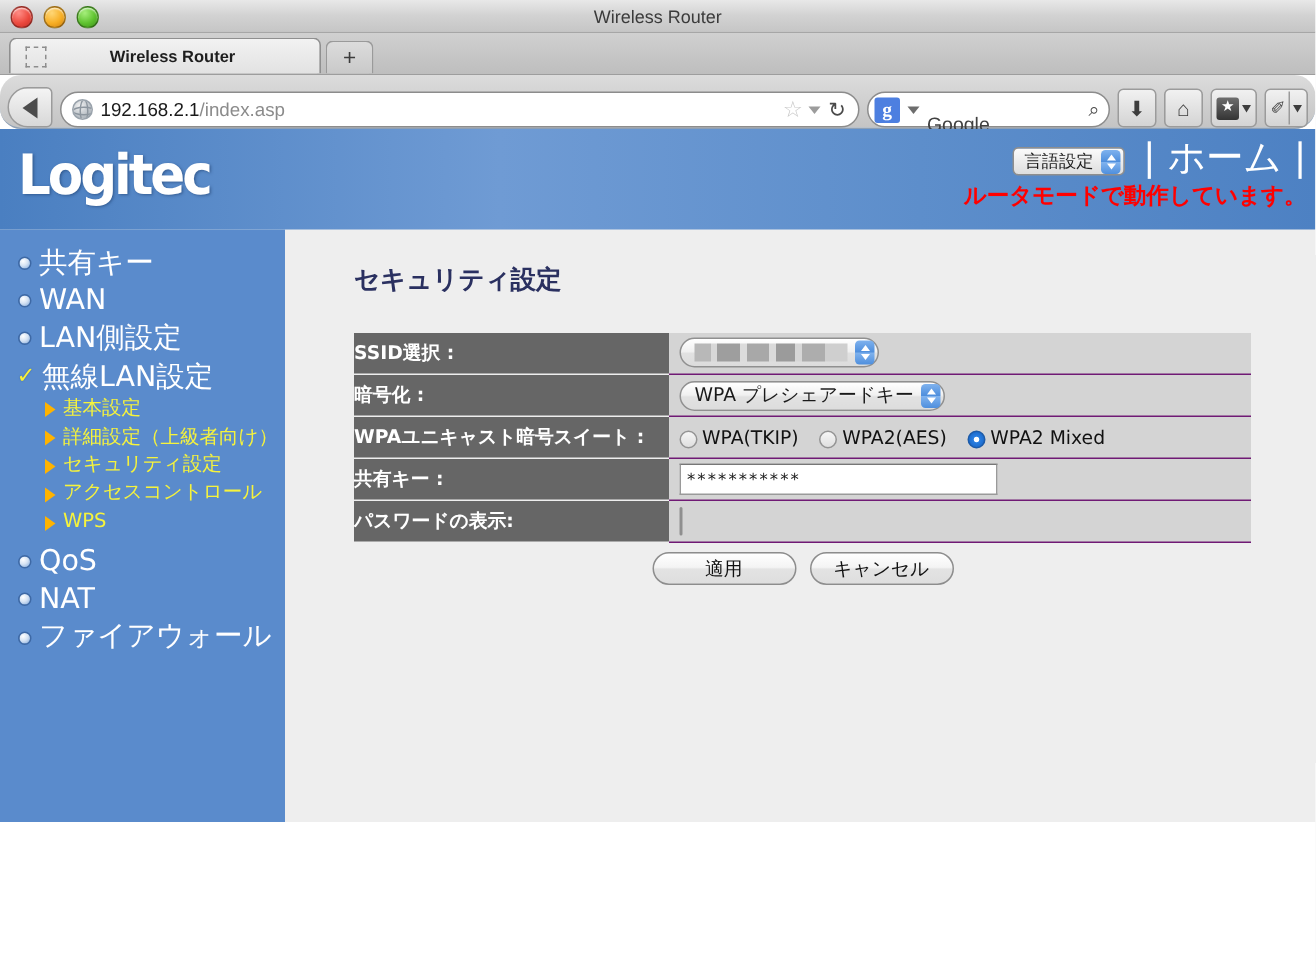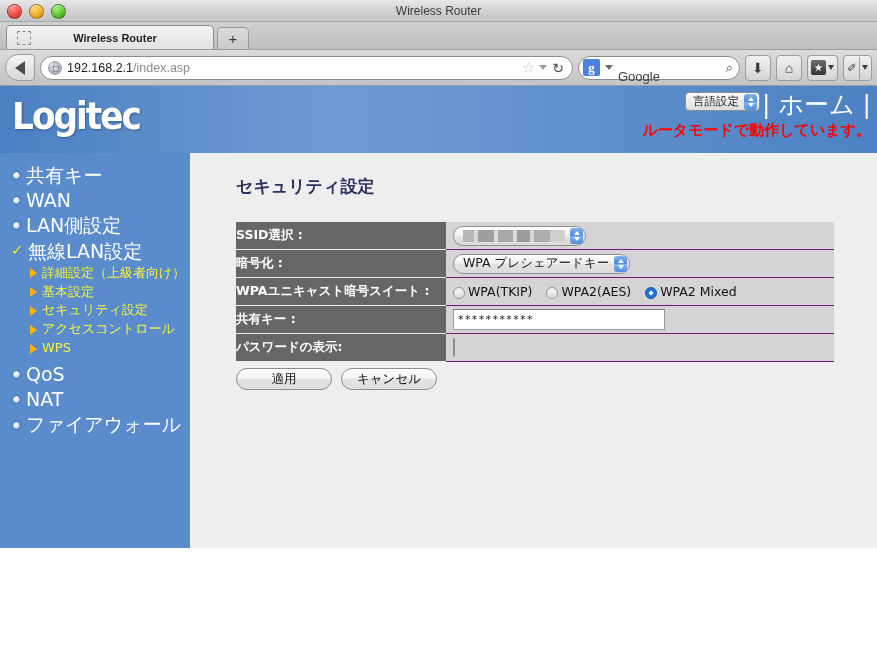--- a/index.html
+++ b/index.html
@@ -90,24 +90,25 @@
     display: flex; align-items: center; justify-content: center;
     font-size: 15px; color: #3c3c3c; line-height: 1;
     box-sizing: border-box;
   }
 
   
   .navbar {
     height: 35px;
     background: linear-gradient(to bottom, #dcdcdc 0%, #c4c4c4 100%);
     border-bottom: 1px solid #8fa0b4;
-    display: flex; align-items: center;
+    display: flex; align-items: flex-end;
     padding: 0 5px;
     gap: 5px;
     flex: 0 0 auto;
+    border-radius: 14px;
   }
   .backbtn {
     width: 30px; height: 27px;
     border-radius: 14px 4px 4px 14px;
     background: linear-gradient(to bottom, #f4f4f4 0%, #d8d8d8 100%);
     border: 1px solid #9b9b9b;
     display: flex; align-items: center; justify-content: center;
     box-sizing: border-box;
   }
   .tri-left {
@@ -241,21 +242,21 @@
     letter-spacing: -2.2px;
     transform: scaleX(0.93);
     transform-origin: left center;
     text-shadow: 1px 1px 2px rgba(30,60,105,.55);
     line-height: 1;
   }
   .hdr-right {
     position: absolute; right: 6px; top: 6px;
     display: flex; flex-direction: column; align-items: flex-end;
   }
-  .hdr-row1 { display: flex; align-items: flex-start; gap: 0; }
+  .hdr-row1 { display: flex; align-items: flex-end; gap: 10px; }
   .lang-select {
     height: 19px;
     background: linear-gradient(to bottom, #fbfbfb 0%, #dedede 100%);
     border: 1px solid #8e8e8e;
     border-radius: 4px;
     display: flex; align-items: center;
     padding: 0 2px 0 7px;
     font-size: 11.5px; color: #1c1c1c;
     box-sizing: border-box;
     white-space: nowrap;
@@ -456,21 +457,21 @@
   }
   .checkbox {
     width: 13px; height: 13px;
     background: linear-gradient(to bottom, #fdfdfd, #e6e6e6);
     border: 1px solid #8f8f8f;
     border-radius: 2px;
     box-sizing: border-box;
   }
   .btn-row {
     width: 598px;
-    display: flex; justify-content: flex-start; gap: 9px;
+    display: flex; justify-content: center; gap: 9px;
     margin-top: 6px;
   }
   .aqua-btn {
     min-width: 96px; height: 22px;
     background: linear-gradient(to bottom, #ffffff 0%, #f4f4f4 46%, #e3e3e3 52%, #dedede 100%);
     border: 1px solid #8d8d8d;
     border-radius: 11px;
     display: flex; align-items: center; justify-content: center;
     font-size: 12.5px; color: #111;
     font-family: "DejaVu Sans", sans-serif;
@@ -567,25 +568,25 @@
           <span class="nav-bullet"></span>
           <span class="nav-label">LAN側設定</span>
         </div>
         <div class="nav-item">
           <span class="nav-check"></span>
           <span class="nav-label">無線LAN設定</span>
         </div>
 
         <div class="subnav-item">
           <span class="sub-arrow"></span>
-          <span class="sub-label">詳細設定（上級者向け）</span>
+          <span class="sub-label">基本設定</span>
         </div>
         <div class="subnav-item">
           <span class="sub-arrow"></span>
-          <span class="sub-label">基本設定</span>
+          <span class="sub-label">詳細設定（上級者向け）</span>
         </div>
         <div class="subnav-item">
           <span class="sub-arrow"></span>
           <span class="sub-label">セキュリティ設定</span>
         </div>
         <div class="subnav-item">
           <span class="sub-arrow"></span>
           <span class="sub-label">アクセスコントロール</span>
         </div>
         <div class="subnav-item">

